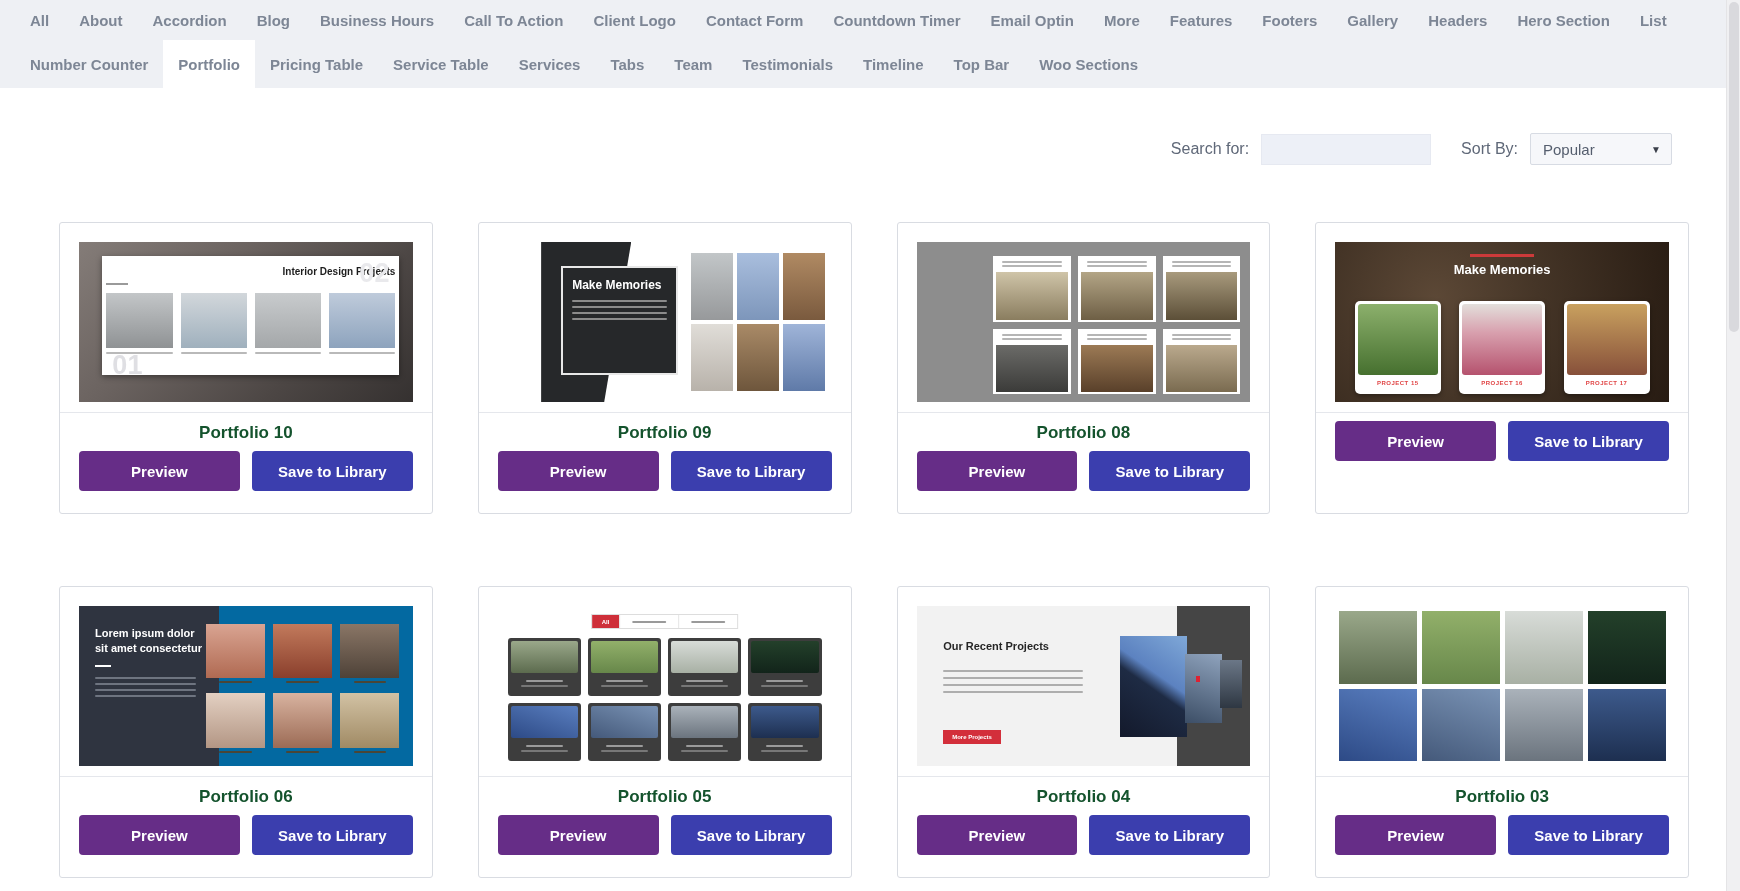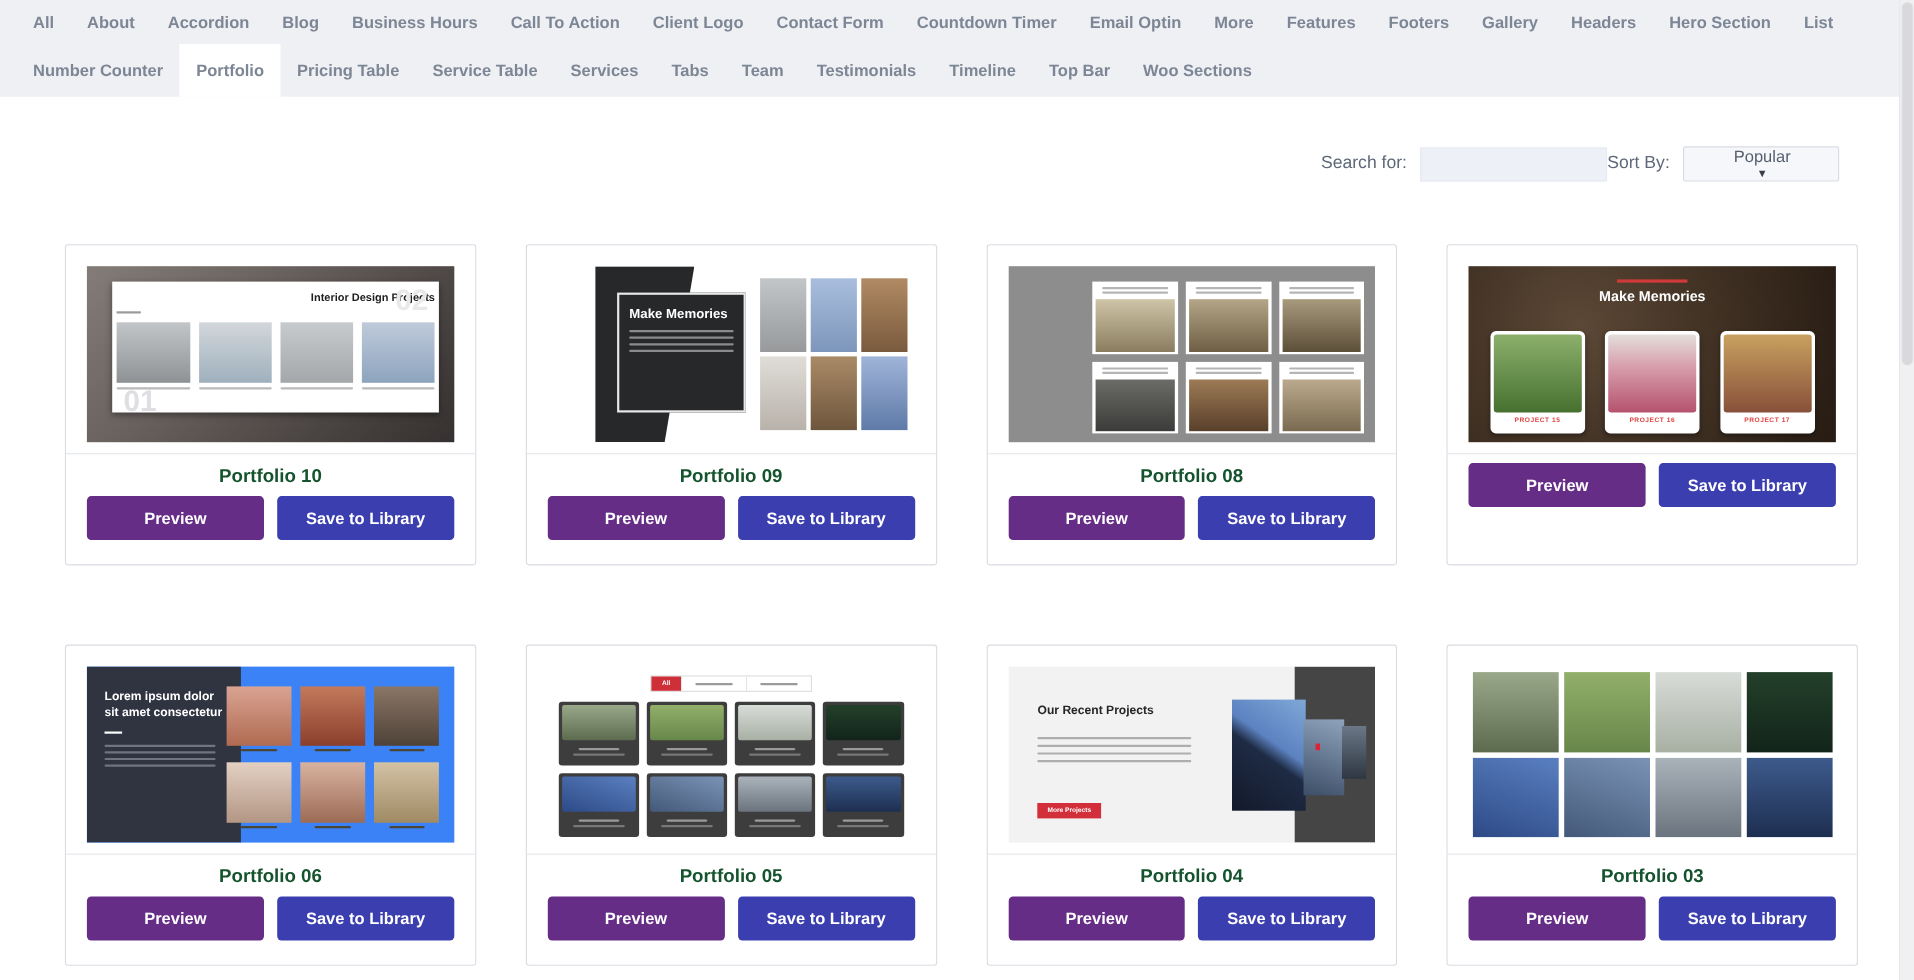--- a/index.html
+++ b/index.html
@@ -15,24 +15,24 @@
     color:#7d8695; white-space:nowrap; cursor:pointer; }
   .tab.active { background:#ffffff; }
 
   
   .content { background:#fff; }
   .toolbar { display:flex; justify-content:flex-end; align-items:center; margin-top:44px;
     padding-right:68px; height:34px; }
   .tb-label { font-size:16px; color:#5f6878; }
   .search-input { width:170px; height:31px; margin-left:12px; background:#edf0f7;
     border:1px solid #e6e9f1; outline:none; font-size:14px; color:#444; padding:0 8px; }
-  .sort-wrap { display:flex; align-items:center; }
+  .sort-wrap { margin-left:30px; display:flex; align-items:center; }
   .select-box { width:142px; height:32px; margin-left:12px; background:#f6f7fa;
     border:1px solid #d7dbe3; border-radius:2px; display:flex; align-items:center;
-    justify-content:space-between; padding:0 10px 0 12px; cursor:pointer;flex-direction:column; }
+    justify-content:space-between; padding:0 10px 0 12px; cursor:pointer; }
   .select-box .val { font-size:15px; color:#555e6e; }
   .select-box .arrow { font-size:10px; color:#3a3f4a; }
 
   
   .grid { display:grid; grid-template-columns:repeat(4,1fr); column-gap:45px; row-gap:72px;
     padding:0 51px 0 59px; margin-top:56px; }
   .card { background:#fff; border:1px solid #d9dce2; border-radius:3px; height:292px; }
   .thumb { margin:19px 19px 10px 19px; height:160px; position:relative; overflow:hidden; }
   .card-divider { border-top:1px solid #e5e7ec; }
   .card-title { text-align:center; margin-top:10px; font-size:17px; font-weight:700; color:#14532d; }
@@ -103,21 +103,21 @@
   .food-card { width:28%; background:#fff; border-radius:5px; padding:3px; display:flex;
     flex-direction:column; box-shadow:0 2px 5px rgba(0,0,0,.35); }
   .food-card .img { flex:1; border-radius:3px; }
   .food-card .lbl { height:16px; display:flex; align-items:center; justify-content:center;
     font-size:6px; font-weight:800; color:#e04343; letter-spacing:.5px; }
   .g-f1 { background:linear-gradient(180deg,#8cb06c,#46702f); }
   .g-f2 { background:linear-gradient(180deg,#e3dfdb 0%,#d8a0ae 40%,#b5526e 100%); }
   .g-f3 { background:linear-gradient(180deg,#c9a15f,#87503a); }
 
   
-  .t6 { background:#3b82f6; }
+  .t6 { background:#0369a1; }
   .t6-left { position:absolute; left:0; top:0; bottom:0; width:42%; background:#2f3440;
     padding:20px 12px 0 16px; }
   .t6-head { color:#fff; font-size:11px; font-weight:800; line-height:1.35; }
   .t6-dash { width:16px; height:2px; background:#fff; margin:9px 0 10px 0; }
   .t6-left .tl { height:2px; background:#6e7480; margin-bottom:4px; width:90%; }
   .t6-grid { position:absolute; left:38%; right:4%; top:11%; bottom:8%; display:grid;
     grid-template-columns:repeat(3,1fr); grid-template-rows:1fr 1fr; gap:10px 8px; }
   .t6-cell { display:flex; flex-direction:column; }
   .t6-cell .img { flex:1; }
   .t6-cell .tl { height:2px; background:#4a4636; margin:3px auto 0 auto; width:55%; }

